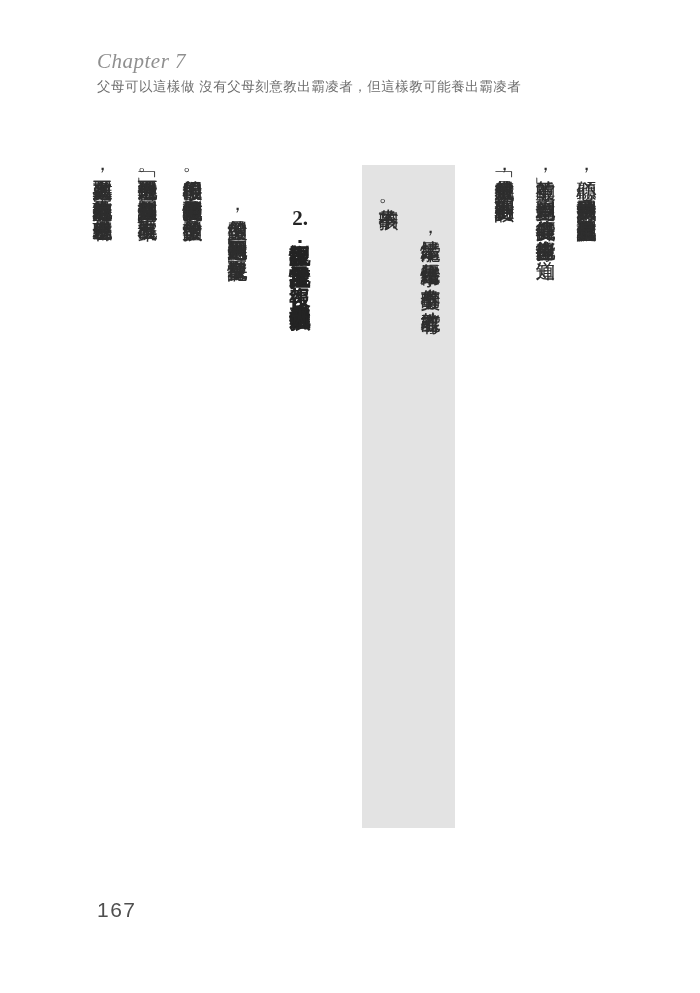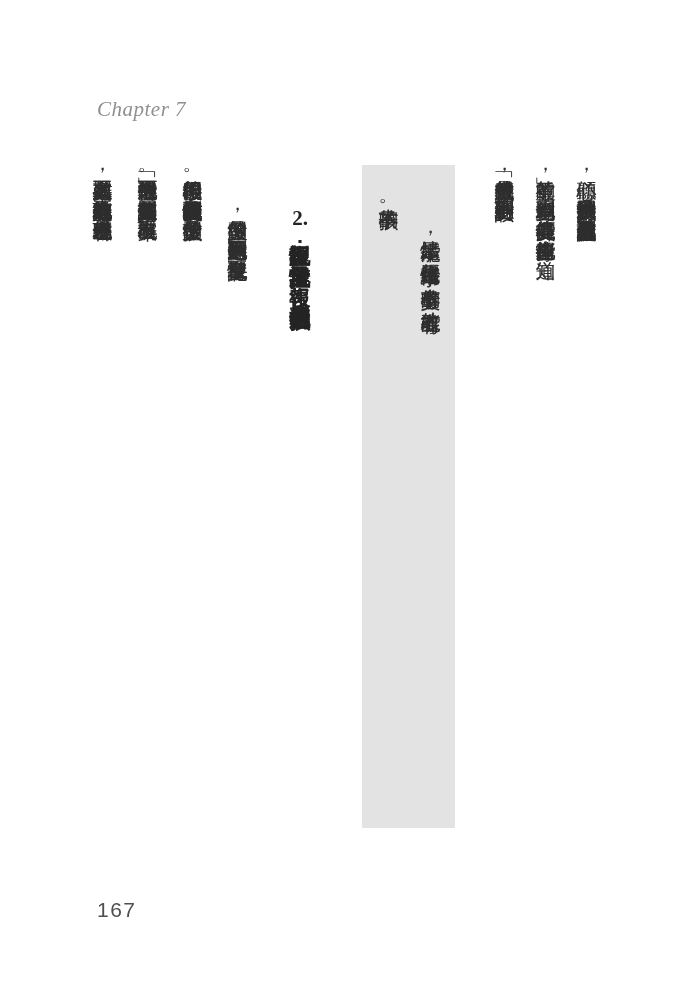--- a/index.html
+++ b/index.html
@@ -10,21 +10,21 @@
     overflow:hidden;
     font-family:"Liberation Serif","DejaVu Serif",serif;
     color:#2e2e2e;
   }
   
   .chapter-label{
     position:absolute;left:97px;top:50px;
     font-family:"Liberation Serif","DejaVu Serif",serif;
     font-style:italic;
     font-size:21px;line-height:22px;
-    color:#8f8f8f;letter-spacing:0.5px;margin-top:48px;
+    color:#8f8f8f;letter-spacing:0.5px;
   }
   .chapter-subtitle{
     position:absolute;left:97px;top:78px;
     font-family:"Liberation Sans","DejaVu Sans",sans-serif;
     font-size:13.5px;line-height:17px;
     color:#6e6e6e;letter-spacing:0.5px;
     white-space:nowrap;
   }
   
   .body-area{
@@ -72,20 +72,21 @@
     color:#4f4f4f;letter-spacing:1.5px;
   }
 </style>
 </head>
 <body>
 
 <div class="sheet">
 
   <div class="chapter-label">Chapter 7</div>
 
+  <div class="chapter-subtitle">父母可以這樣做 沒有父母刻意教出霸凌者，但這樣教可能養出霸凌者</div>
 
   <div class="body-area">
 
     <div class="para p1">
       <div class="vline">心傾聽，同時引導孩子找到解決方案。「低聲教養」會讓孩子感受到「自己是</div>
       <div class="vline">被尊重的」，也因為受到尊重，能提升自我價值，也進一步能捍衛自尊，知道</div>
       <div class="vline">「我是值得被尊重的人，不該受到不合理的對待」。</div>
     </div>
 
     <div class="quote-box">

